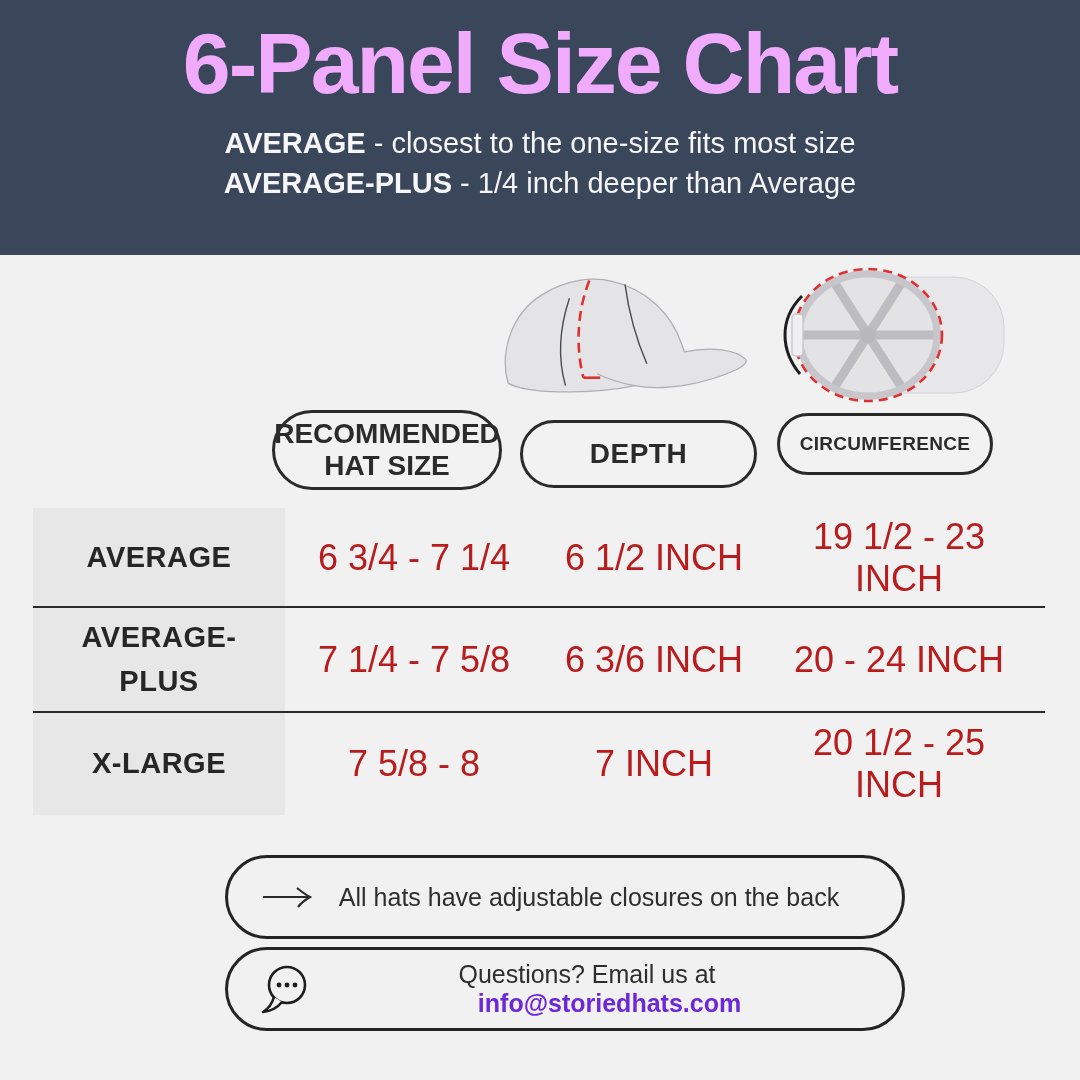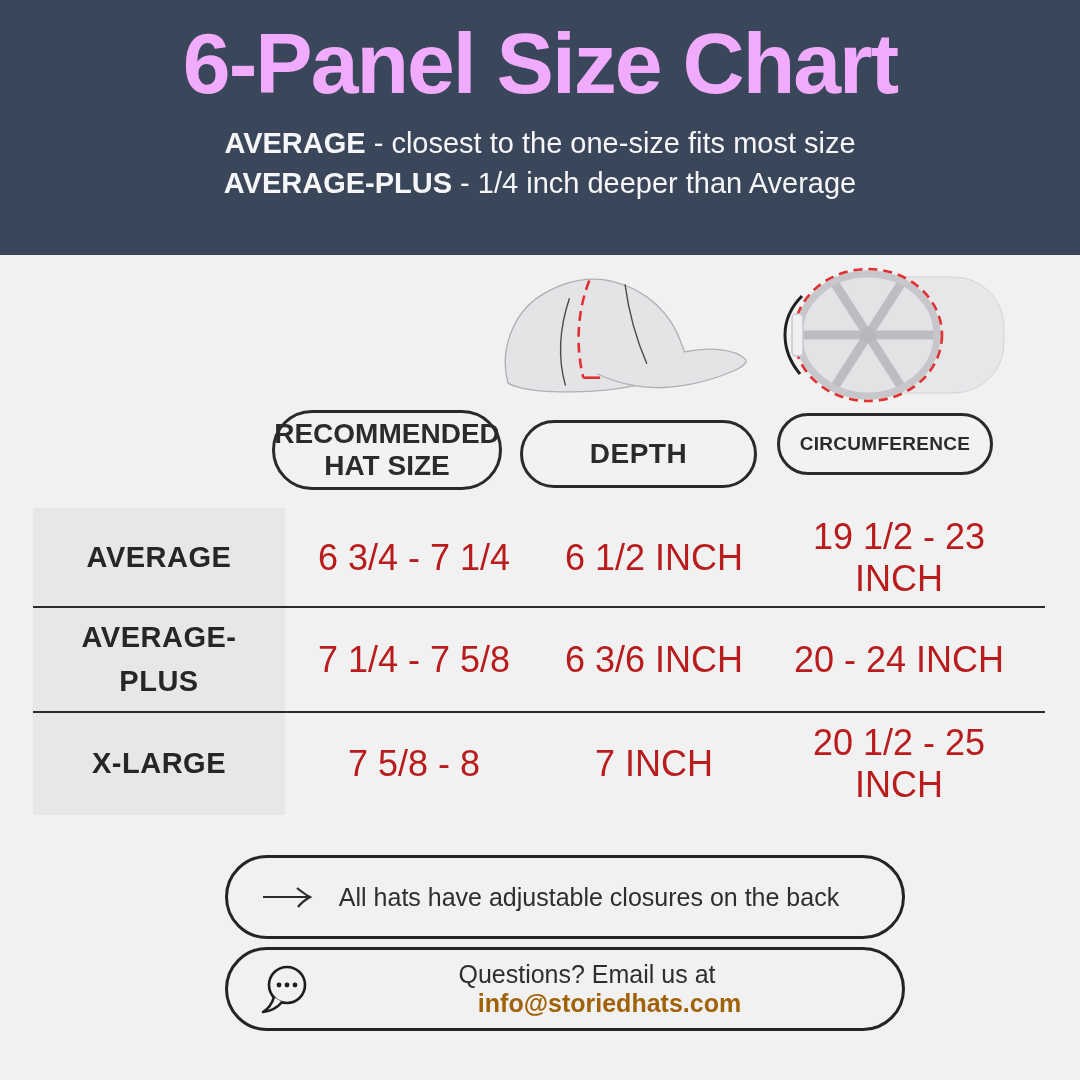--- a/index.html
+++ b/index.html
@@ -42,21 +42,21 @@
   .div1{top:606px;} .div2{top:711px;}
 
   
   .callout{position:absolute;left:225px;width:680px;height:84px;box-sizing:border-box;
            border:3px solid #242424;border-radius:44px;display:flex;align-items:center;
            font-size:25px;color:#2e2e2e;}
   .callout-1{top:855px;}
   .callout-2{top:947px;}
   .callout .icon-wrap{flex:0 0 auto;margin-left:32px;display:flex;align-items:center;}
   .callout .txt{flex:1 1 auto;text-align:center;padding-right:40px;}
-  .callout .em{font-weight:700;color:#a16207;margin-left:45px;}
+  .callout .em{font-weight:700;color:#6d28d9;margin-left:45px;}
 </style>
 </head>
 <body>
 
 <div id="page">
 
   <div class="header">
     <div class="title">6-Panel Size Chart</div>
     <div class="legend">
       <div><span class="b">AVERAGE</span><span> - closest to the one-size fits most size</span></div>

